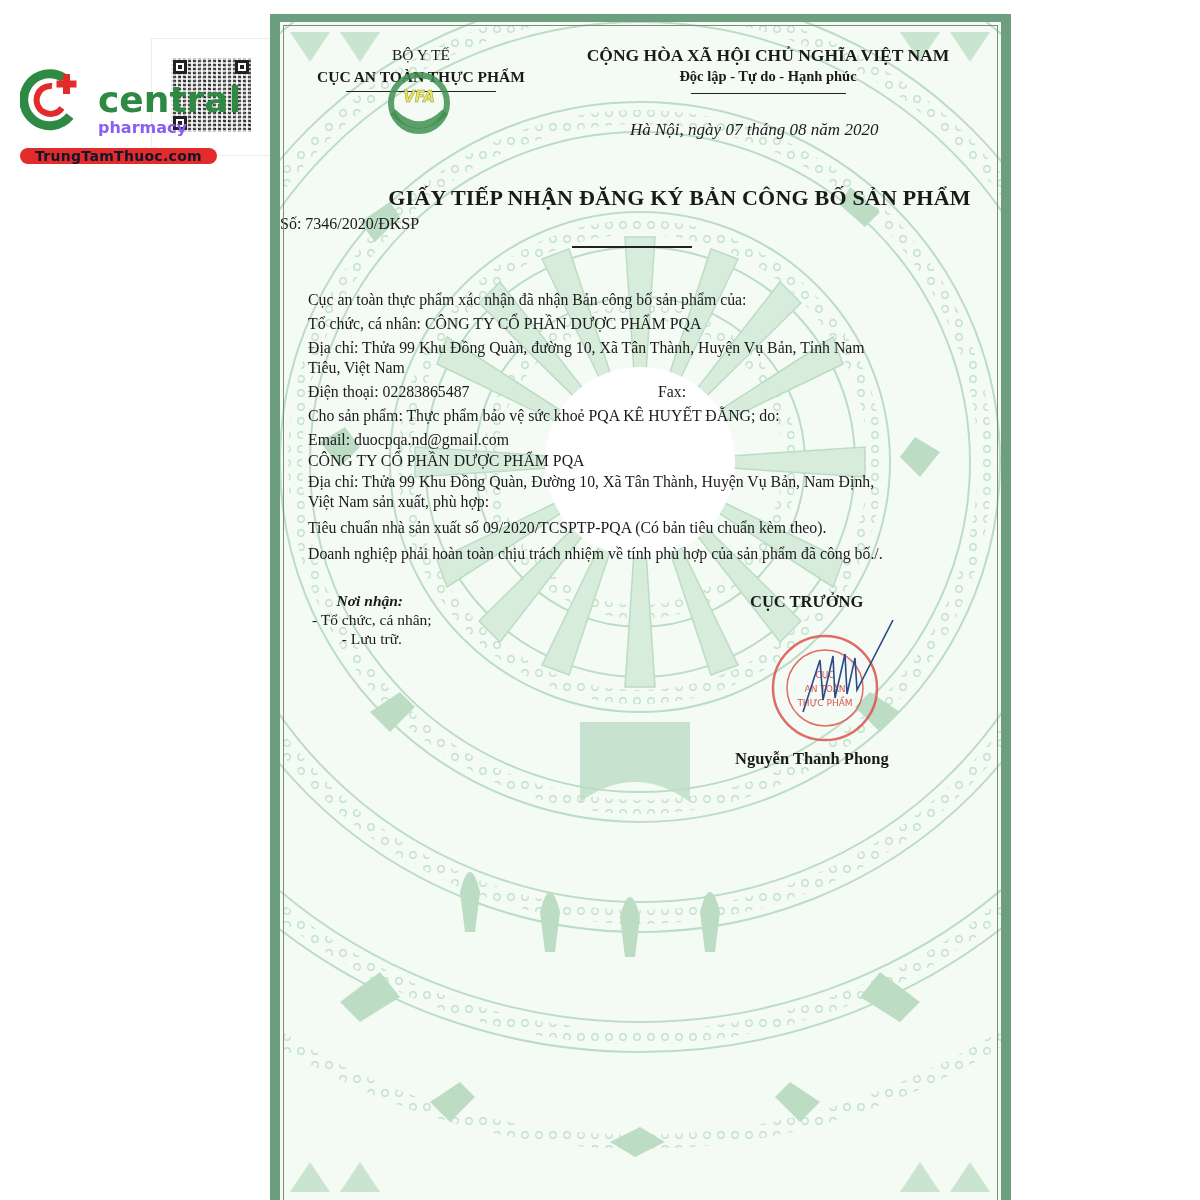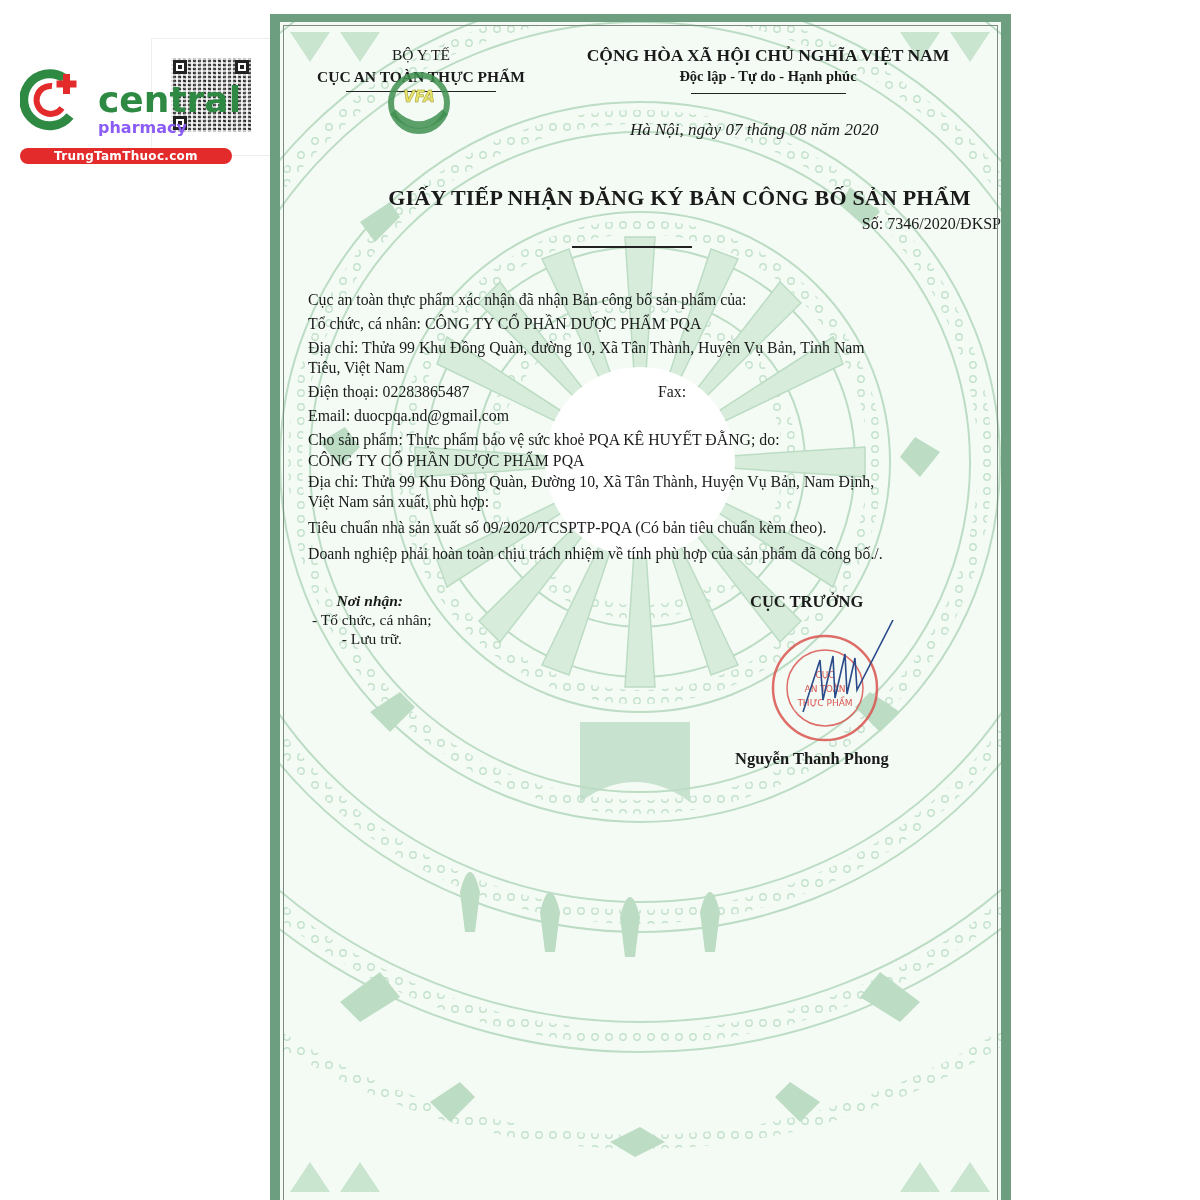--- a/index.html
+++ b/index.html
@@ -11,41 +11,41 @@
   .logo-word{position:absolute;left:90px;top:52px;font-family:"DejaVu Sans",sans-serif;font-weight:bold;font-size:36px;color:#2e8a43;letter-spacing:0px;line-height:36px;z-index:3;}
   .logo-sub{position:absolute;left:90px;top:88px;font-family:"DejaVu Sans",sans-serif;font-weight:bold;font-size:16px;color:#8b5cf6;z-index:3;}
   .qr{position:absolute;left:163px;top:28px;width:80px;height:74px;z-index:2;
       background-color:#555;
       background-image:
         repeating-linear-gradient(90deg,rgba(255,255,255,.85) 0 2px,transparent 2px 5px),
         repeating-linear-gradient(0deg,rgba(255,255,255,.7) 0 2px,transparent 2px 4px),
         repeating-linear-gradient(45deg,rgba(0,0,0,.5) 0 1px,transparent 1px 3px);}
   .qr .fp{position:absolute;width:14px;height:14px;border:3px solid #222;background:#fff;box-sizing:border-box;}
   .qr .fp::after{content:"";position:absolute;left:2px;top:2px;width:4px;height:4px;background:#222;}
-  .site-pill{position:absolute;left:12px;top:118px;width:212px;height:16px;border-radius:8px;background:#e32b2b;color:#ffffff;font-family:"DejaVu Sans",sans-serif;font-weight:bold;font-size:12px;line-height:16px;text-align:center;letter-spacing:.3px;}
+  .site-pill{position:absolute;left:12px;top:118px;width:197px;height:16px;border-radius:8px;background:#e32b2b;color:#0f172a;font-family:"DejaVu Sans",sans-serif;font-weight:bold;font-size:14px;line-height:16px;text-align:center;letter-spacing:.3px;}
 
   
   .doc{position:absolute;left:270px;top:0px;width:741px;height:1199px;background:#6e9e80;box-sizing:border-box;margin-top:14px;}
   .doc-inner{position:absolute;left:10px;top:8px;right:10px;bottom:8px;background:#f4fbf5;overflow:hidden;}
   .doc-line{position:absolute;left:3px;top:3px;right:3px;bottom:3px;border:1.5px solid #7c8a80;pointer-events:none;z-index:5;}
   .wm{position:absolute;left:0;top:0;width:100%;height:100%;z-index:1;}
   .content{position:absolute;left:0;top:0;width:100%;height:100%;z-index:4;}
 
   .hdr-left{position:absolute;left:10px;top:22px;width:262px;text-align:center;font-size:15.5px;line-height:22px;}
   .hdr-left .l2{font-weight:bold;}
   .hdr-left .rule{width:150px;height:1px;background:#222;margin:3px auto 0;}
   .hdr-right{position:absolute;left:288px;top:22px;width:400px;text-align:center;}
   .hdr-right .l1{font-weight:bold;font-size:17.5px;line-height:22px;}
   .hdr-right .l2{font-weight:bold;font-size:14.5px;line-height:20px;}
   .hdr-right .rule{width:155px;height:1px;background:#222;margin:7px auto 0;}
   .date{position:absolute;left:350px;top:98px;font-style:italic;font-size:17px;}
   .vfa{position:absolute;left:105px;top:48px;width:68px;height:66px;}
 
   .title{position:absolute;left:0;width:100%;top:163px;text-align:center;font-weight:bold;font-size:22px;letter-spacing:.2px;padding-left:39px;}
-  .number{position:absolute;left:0;width:100%;top:193px;text-align:right;font-size:16px;}
+  .number{position:absolute;left:0;width:100%;top:193px;text-align:left;font-size:16px;}
   .title-rule{position:absolute;left:292px;top:224px;width:120px;height:2px;background:#222;}
 
   .body{position:absolute;left:28px;top:268px;width:680px;font-size:15.8px;line-height:20px;}
   .body p{margin:0 0 1px 0;}
   .body .gap{margin-top:4px;}
   .body .fax{position:absolute;left:350px;}
   .row{position:relative;}
 
   .recip{position:absolute;left:28px;top:569px;font-size:15.5px;line-height:19px;text-align:center;}
   .recip .hd{font-weight:bold;font-style:italic;}
@@ -179,22 +179,22 @@
 
       <div class="body">
         <p>Cục an toàn thực phẩm xác nhận đã nhận Bản công bố sản phẩm của:</p>
         <p class="gap">Tổ chức, cá nhân: CÔNG TY CỔ PHẦN DƯỢC PHẨM PQA</p>
         <p class="gap" style="margin-bottom:0">Địa chỉ: Thửa 99 Khu Đồng Quàn, đường 10, Xã Tân Thành, Huyện Vụ Bản, Tỉnh Nam</p>
         <p>Tiêu, Việt Nam</p>
         <div class="row gap">
           <span>Điện thoại: 02283865487</span>
           <span class="fax">Fax:</span>
         </div>
+        <p class="gap">Cho sản phẩm: Thực phẩm bảo vệ sức khoẻ PQA KÊ HUYẾT ĐẰNG; do:</p>
         <p class="gap">Email: duocpqa.nd@gmail.com</p>
-        <p class="gap">Cho sản phẩm: Thực phẩm bảo vệ sức khoẻ PQA KÊ HUYẾT ĐẰNG; do:</p>
         <p>CÔNG TY CỔ PHẦN DƯỢC PHẨM PQA</p>
         <p style="margin-bottom:0">Địa chỉ: Thửa 99 Khu Đồng Quàn, Đường 10, Xã Tân Thành, Huyện Vụ Bản, Nam Định,</p>
         <p>Việt Nam sản xuất, phù hợp:</p>
         <p class="gap" style="margin-top:6px">Tiêu chuẩn nhà sản xuất số 09/2020/TCSPTP-PQA (Có bản tiêu chuẩn kèm theo).</p>
         <p style="margin-top:6px">Doanh nghiệp phải hoàn toàn chịu trách nhiệm về tính phù hợp của sản phẩm đã công bố./.</p>
       </div>
 
       <div class="recip">
         <div class="hd">Nơi nhận:</div>
         <div style="padding-left:4px">- Tổ chức, cá nhân;</div>

